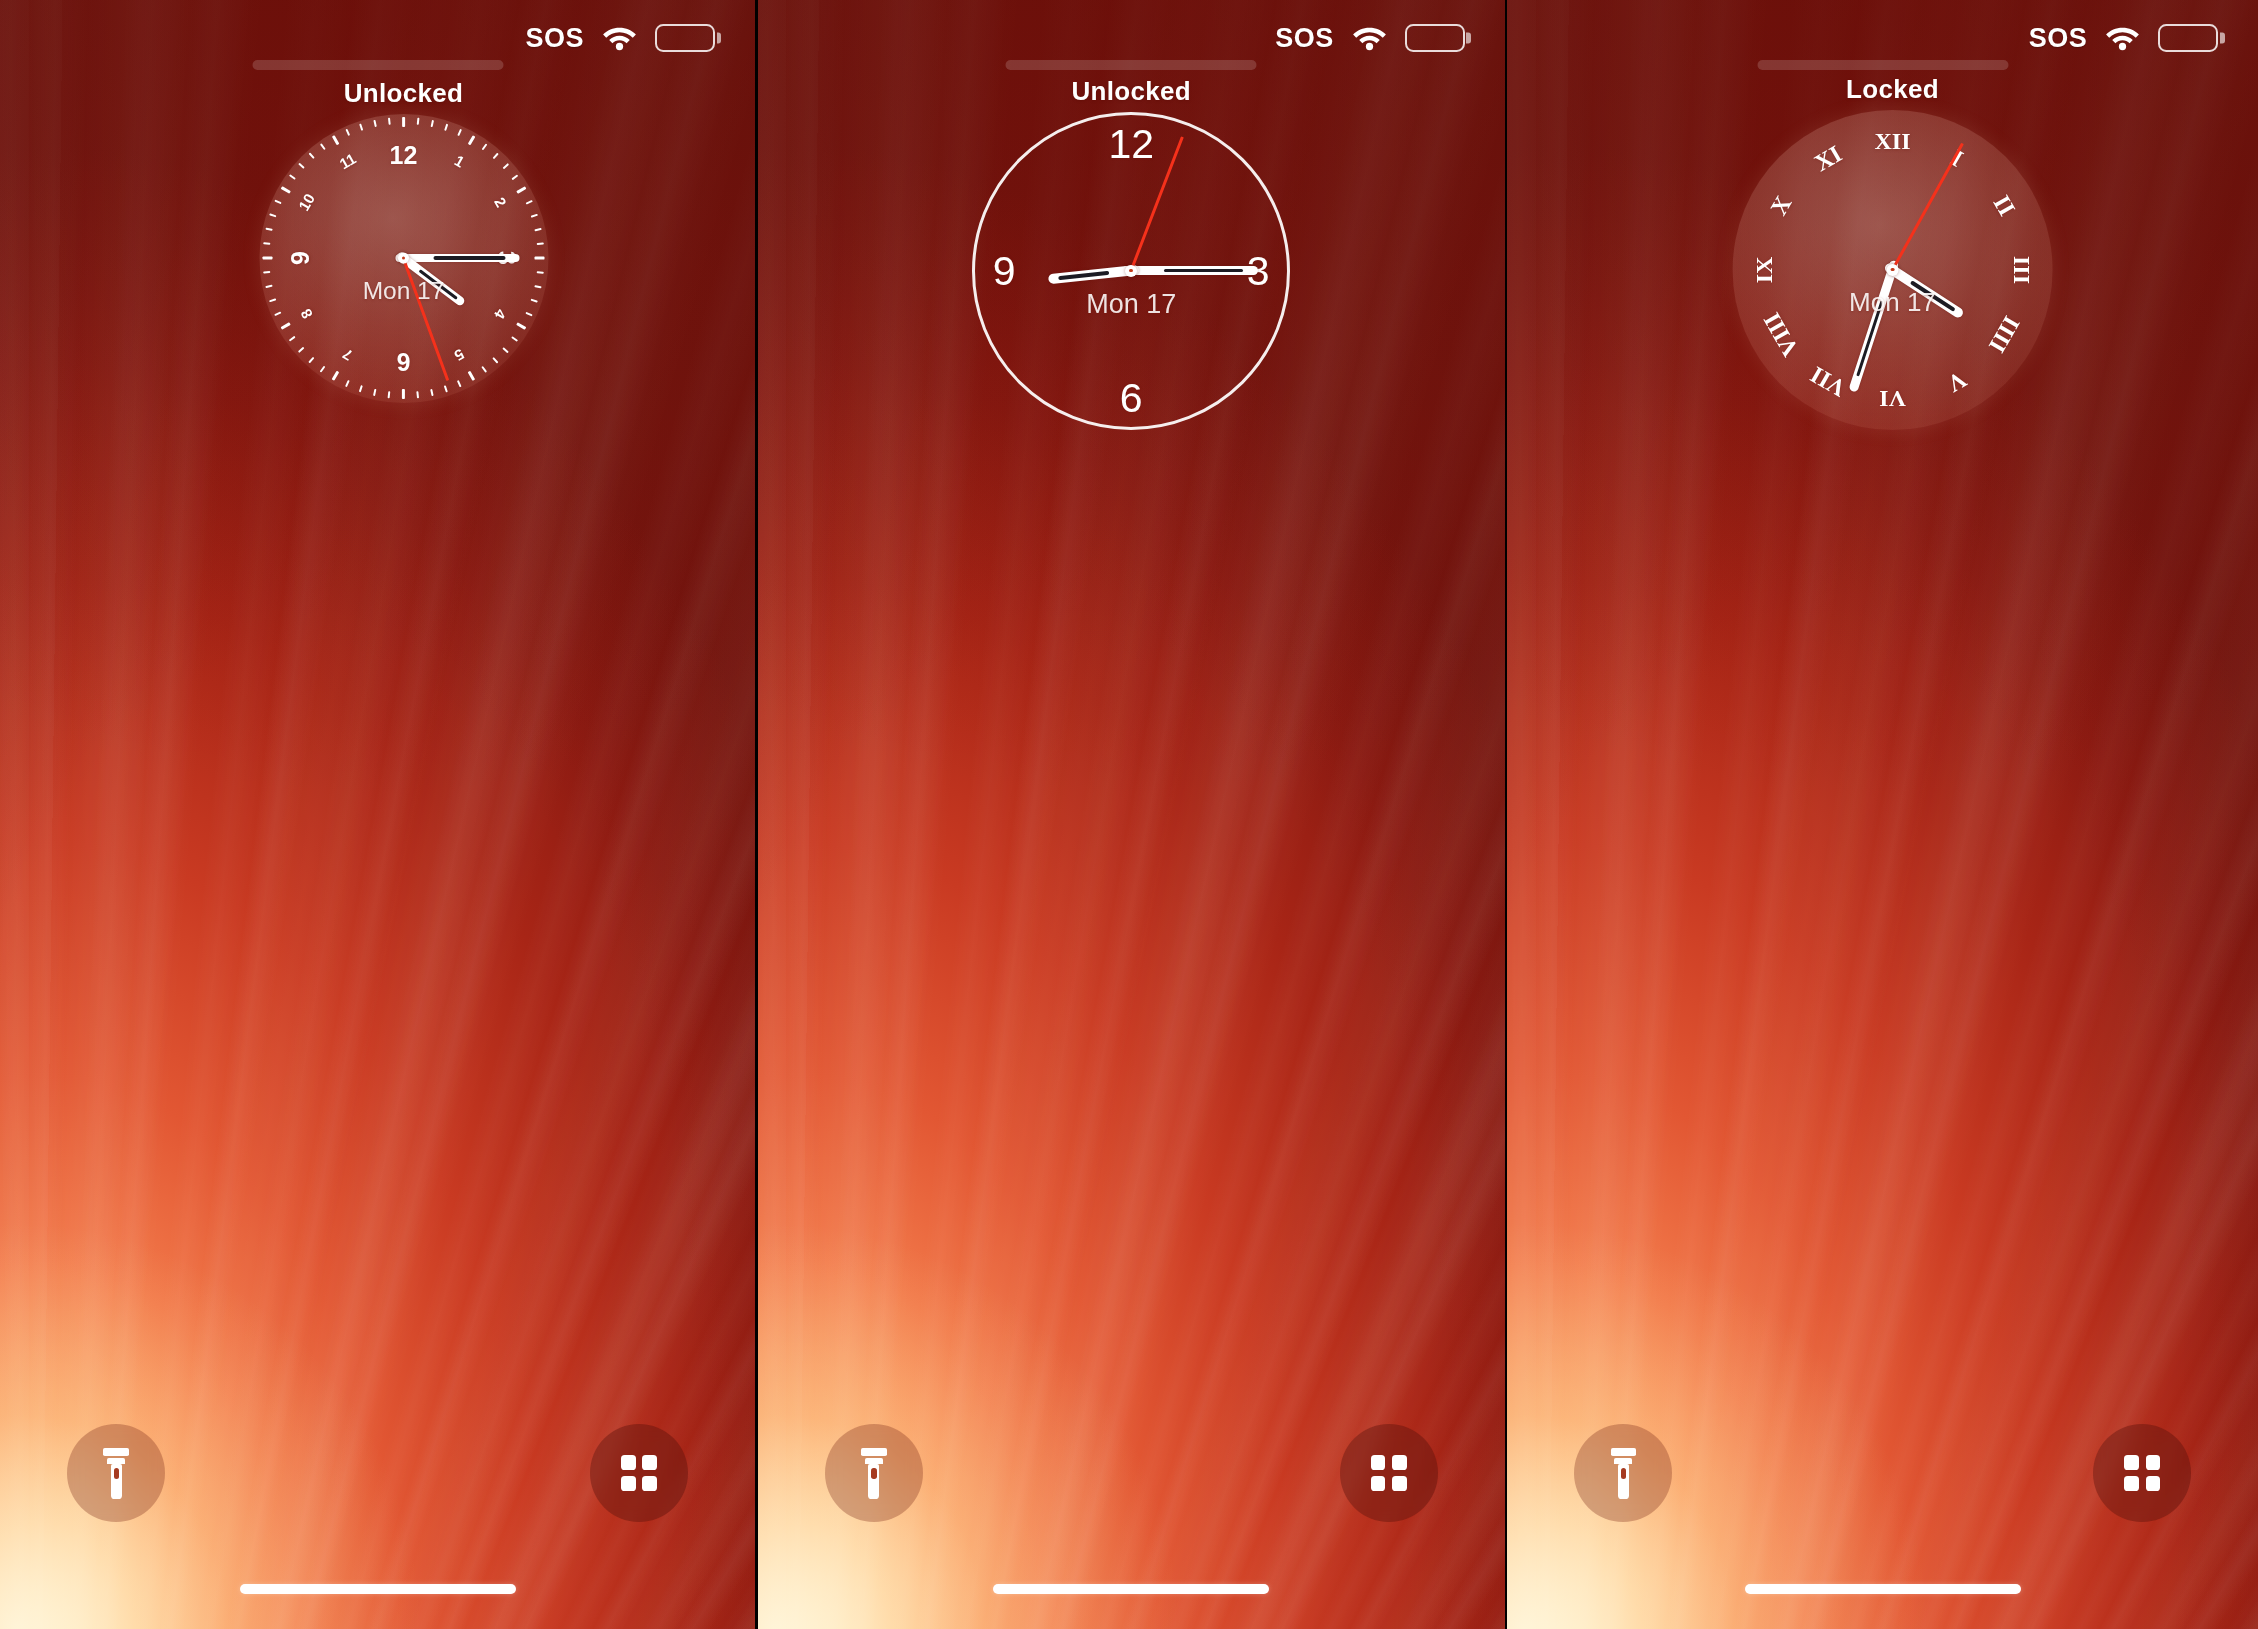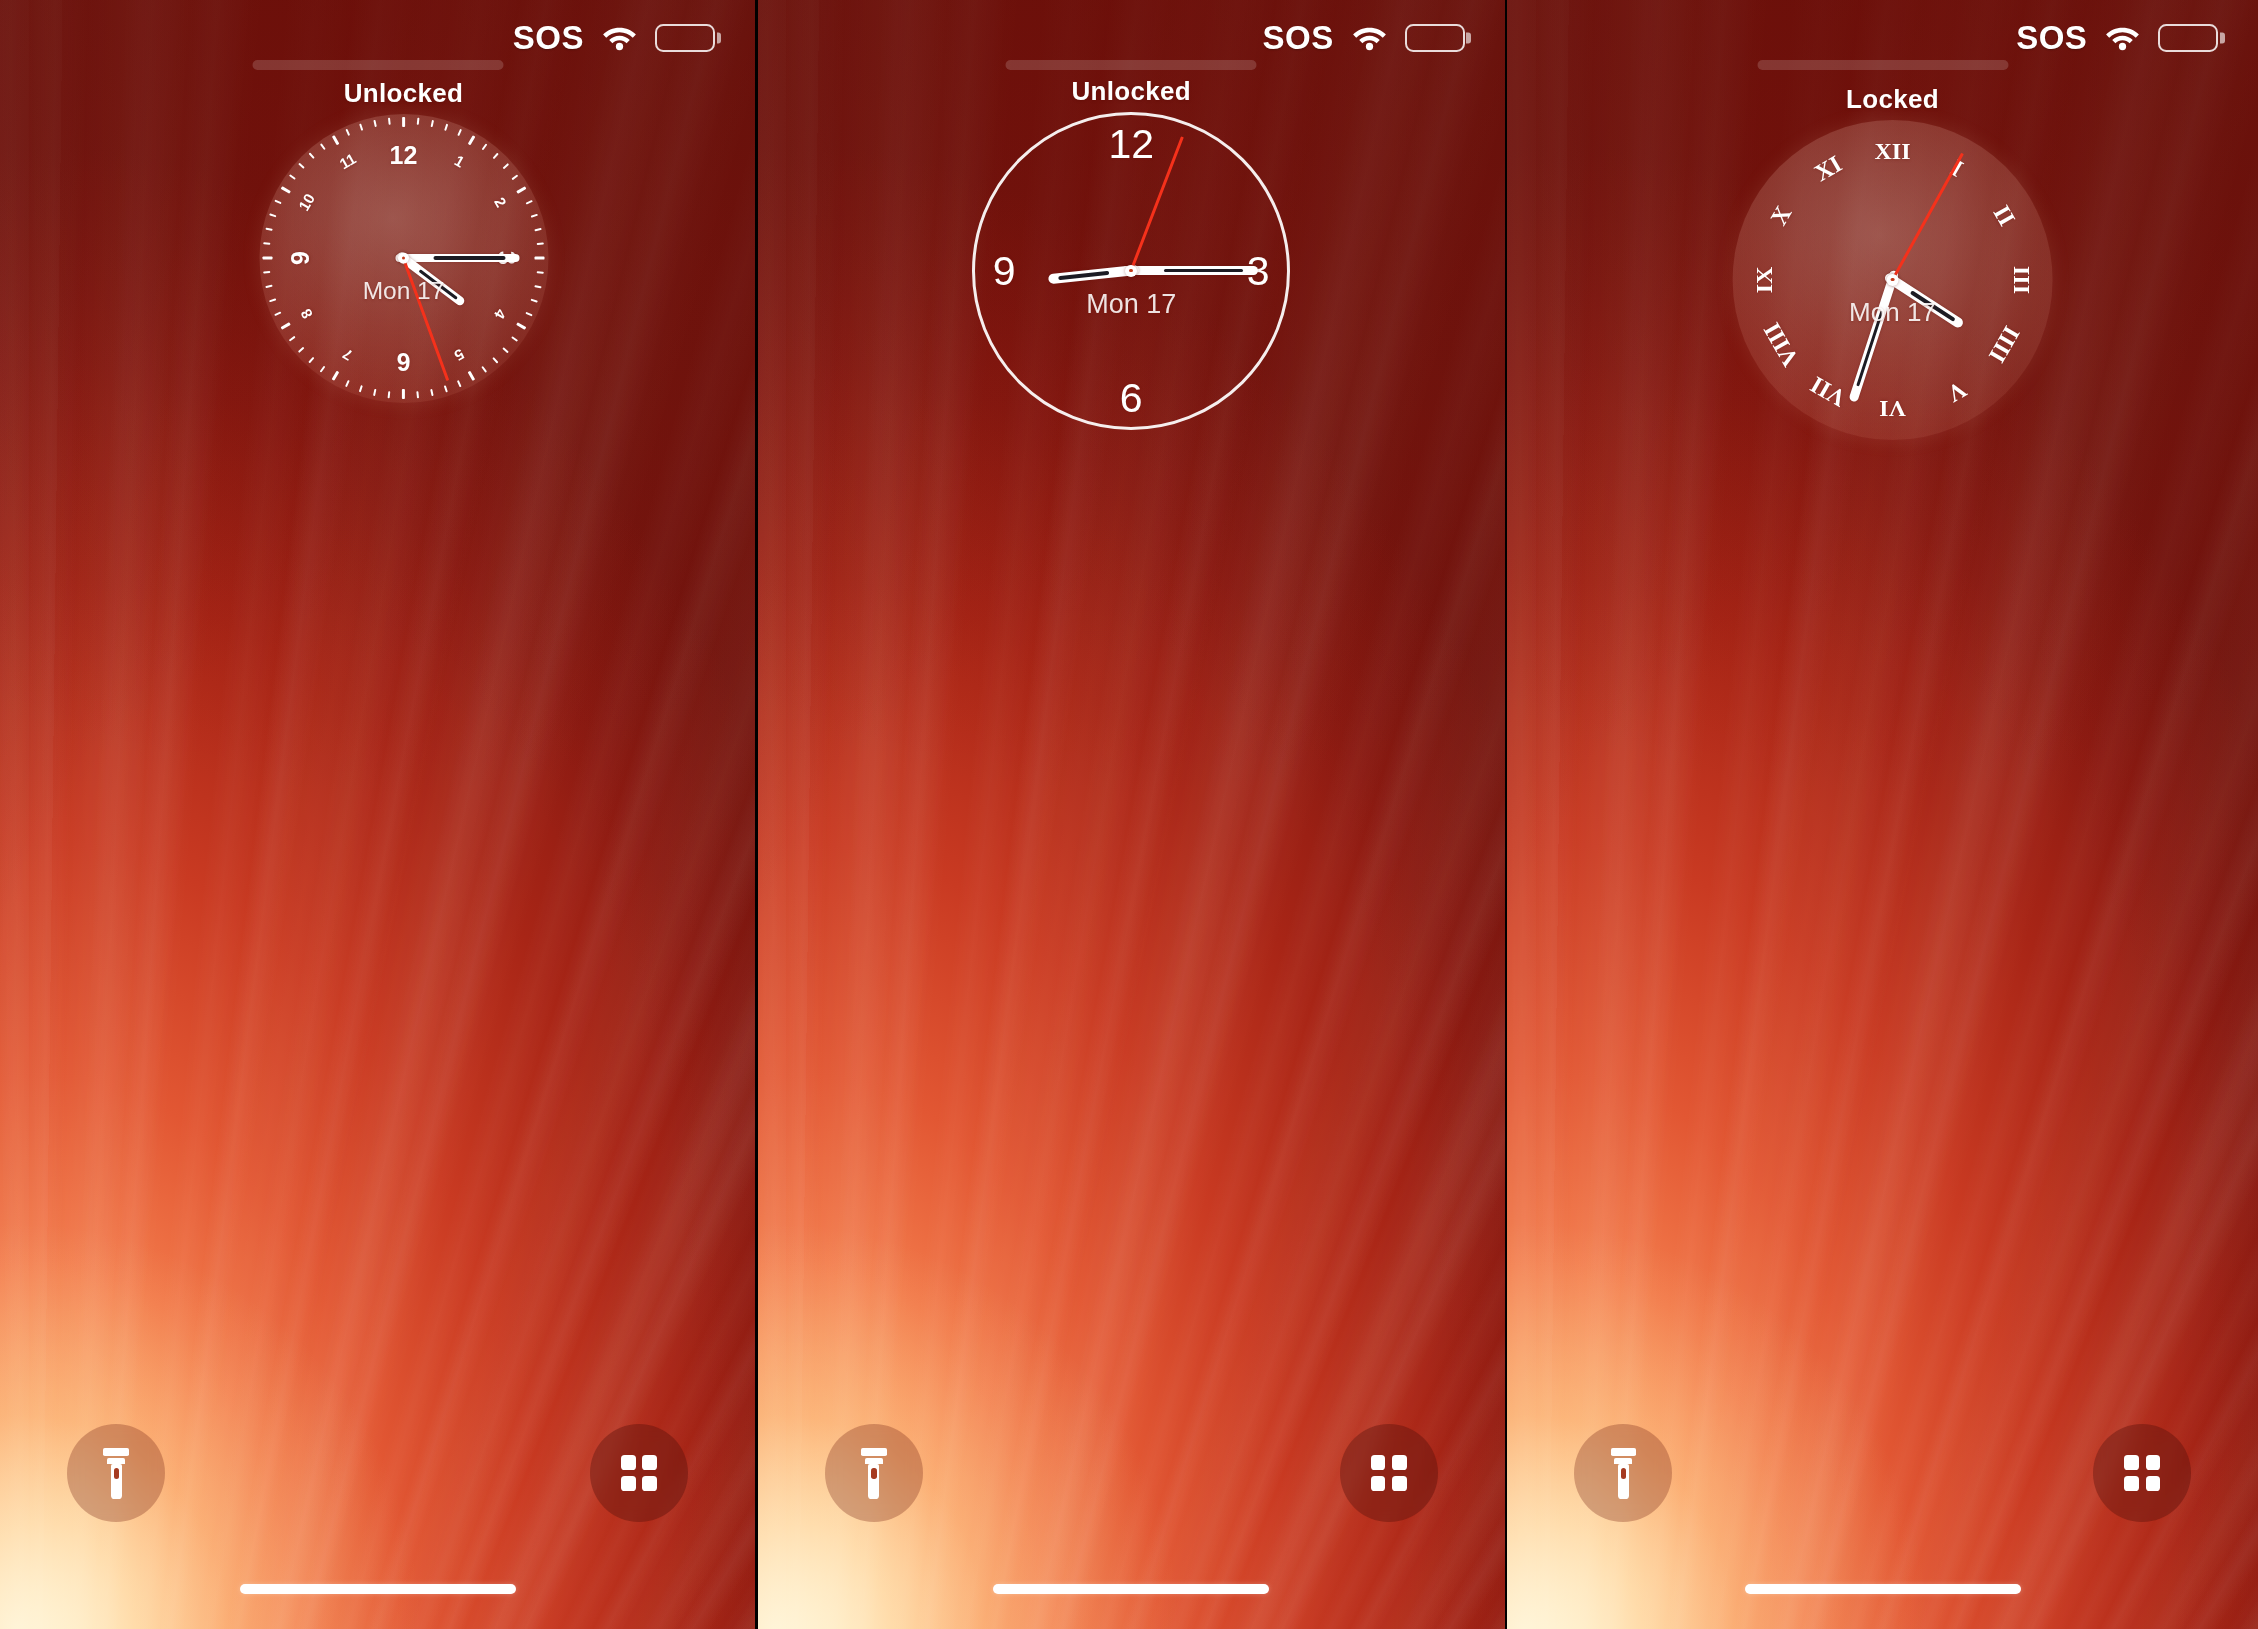--- a/index.html
+++ b/index.html
@@ -82,21 +82,21 @@
   }
 
   
   .status {
     position:absolute; top:0; left:0; right:0; height:76px;
     display:flex; align-items:center; justify-content:flex-end;
     padding-right:40px; gap:18px;
     z-index:8;
   }
   .sos {
-    color:#fff; font-size:33px; font-weight:700; letter-spacing:0.5px;
+    color:#fff; font-size:27px; font-weight:700; letter-spacing:0.5px;
     text-shadow:0 0.9px 1.8px rgba(0,0,0,.25);
   }
   .wifi { width:35px; height:25.5px; position:relative; }
   .wifi svg { display:block; }
   .batt {
     width:60px; height:28px; border:2.7px solid rgba(255,255,255,.85);
     border-radius:8.2px; position:relative; padding:2.7px;
   }
   .batt .fill { width:100%; height:100%; background:#fff; border-radius:3.6px; }
   .batt:after {
@@ -448,21 +448,21 @@
           <path d="M19 3C11.8 3 5.4 5.9 1 10.4l3.4 3.5C8 10.2 13.2 7.9 19 7.9s11 2.3 14.6 6l3.4-3.5C32.6 5.9 26.2 3 19 3z"></path>
           <path d="M19 11.8c-4.4 0-8.4 1.8-11.3 4.7l3.5 3.5c2-2 4.8-3.3 7.8-3.3s5.8 1.3 7.8 3.3l3.5-3.5c-2.9-2.9-6.9-4.7-11.3-4.7z"></path>
           <circle cx="19" cy="23.6" r="4"></circle>
         </g>
           </svg>
       </span>
       <span class="batt"><span class="fill"></span></span>
     </div>
     <div class="notchbar"></div>
 
-    <div class="clockwrap" id="cw3" style="left:50%;top:84px;transform:translateX(-47%);">
+    <div class="clockwrap" id="cw3" style="left:50%;top:74px;transform:translateX(-47%);">
       <div class="lockword">Locked</div>
       <div class="face filled" id="face3" style="width:320px;height:320px;">
         <div class="hub" id="hub3">
             <div class="num" style="font-size: 24px; line-height: 1; font-weight: 700; font-family: &quot;Liberation Serif&quot;, serif; transform: rotate(0deg) translateY(-129px) rotate(0deg) translate(-50%, -50%);">XII</div>
             <div class="num" style="font-size: 24px; line-height: 1; font-weight: 700; font-family: &quot;Liberation Serif&quot;, serif; transform: rotate(30deg) translateY(-129px) rotate(0deg) translate(-50%, -50%);">I</div>
             <div class="num" style="font-size: 24px; line-height: 1; font-weight: 700; font-family: &quot;Liberation Serif&quot;, serif; transform: rotate(60deg) translateY(-129px) rotate(0deg) translate(-50%, -50%);">II</div>
             <div class="num" style="font-size: 24px; line-height: 1; font-weight: 700; font-family: &quot;Liberation Serif&quot;, serif; transform: rotate(90deg) translateY(-129px) rotate(0deg) translate(-50%, -50%);">III</div>
             <div class="num" style="font-size: 24px; line-height: 1; font-weight: 700; font-family: &quot;Liberation Serif&quot;, serif; transform: rotate(120deg) translateY(-129px) rotate(0deg) translate(-50%, -50%);">IIII</div>
             <div class="num" style="font-size: 24px; line-height: 1; font-weight: 700; font-family: &quot;Liberation Serif&quot;, serif; transform: rotate(150deg) translateY(-129px) rotate(0deg) translate(-50%, -50%);">V</div>
             <div class="num" style="font-size: 24px; line-height: 1; font-weight: 700; font-family: &quot;Liberation Serif&quot;, serif; transform: rotate(180deg) translateY(-129px) rotate(0deg) translate(-50%, -50%);">VI</div>

